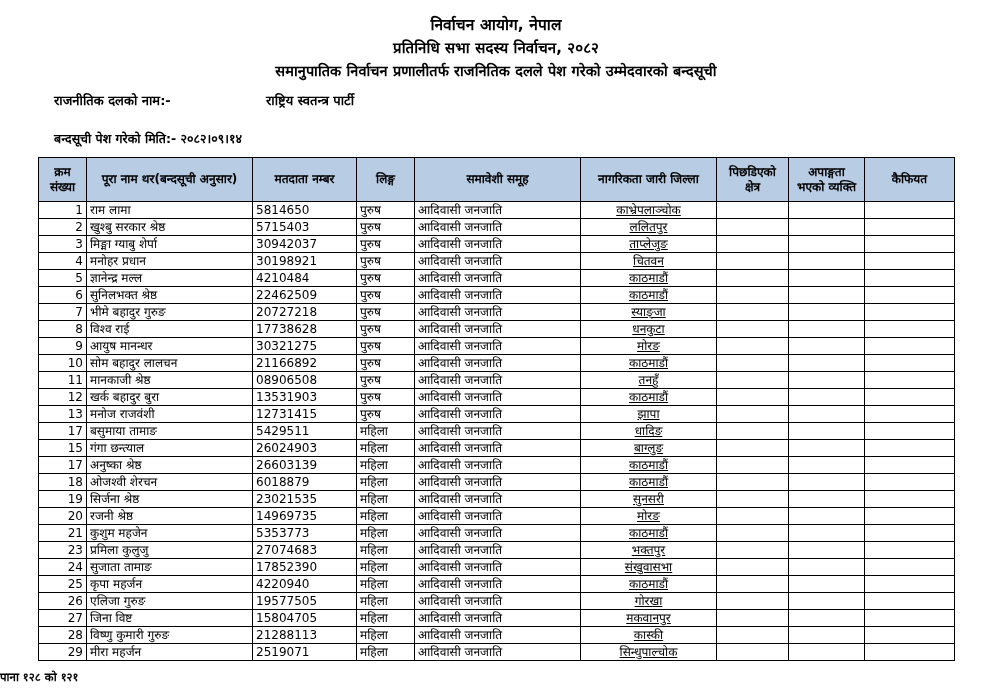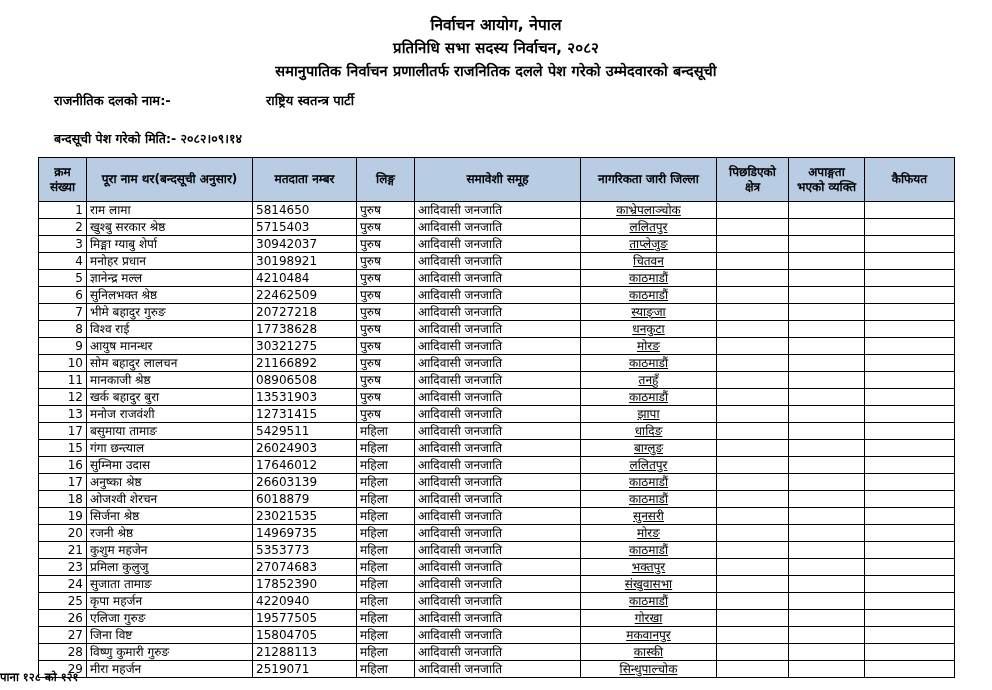--- a/index.html
+++ b/index.html
@@ -334,31 +334,20 @@
           <td class="c-name">गंगा छन्त्याल</td>
           <td class="c-vid">26024903</td>
           <td class="c-sex">महिला</td>
           <td class="c-grp">आदिवासी जनजाति</td>
           <td class="c-dist">बाग्लुङ</td>
           <td class="c-blank"></td>
           <td class="c-blank"></td>
           <td class="c-blank"></td>
         </tr>
         <tr>
-          <td class="c-sn">16</td>
-          <td class="c-name">सुम्निमा उदास</td>
-          <td class="c-vid">17646012</td>
-          <td class="c-sex">महिला</td>
-          <td class="c-grp">आदिवासी जनजाति</td>
-          <td class="c-dist">ललितपुर</td>
-          <td class="c-blank"></td>
-          <td class="c-blank"></td>
-          <td class="c-blank"></td>
-        </tr>
-        <tr>
           <td class="c-sn">17</td>
           <td class="c-name">अनुष्का श्रेष्ठ</td>
           <td class="c-vid">26603139</td>
           <td class="c-sex">महिला</td>
           <td class="c-grp">आदिवासी जनजाति</td>
           <td class="c-dist">काठमाडौं</td>
           <td class="c-blank"></td>
           <td class="c-blank"></td>
           <td class="c-blank"></td>
         </tr>

